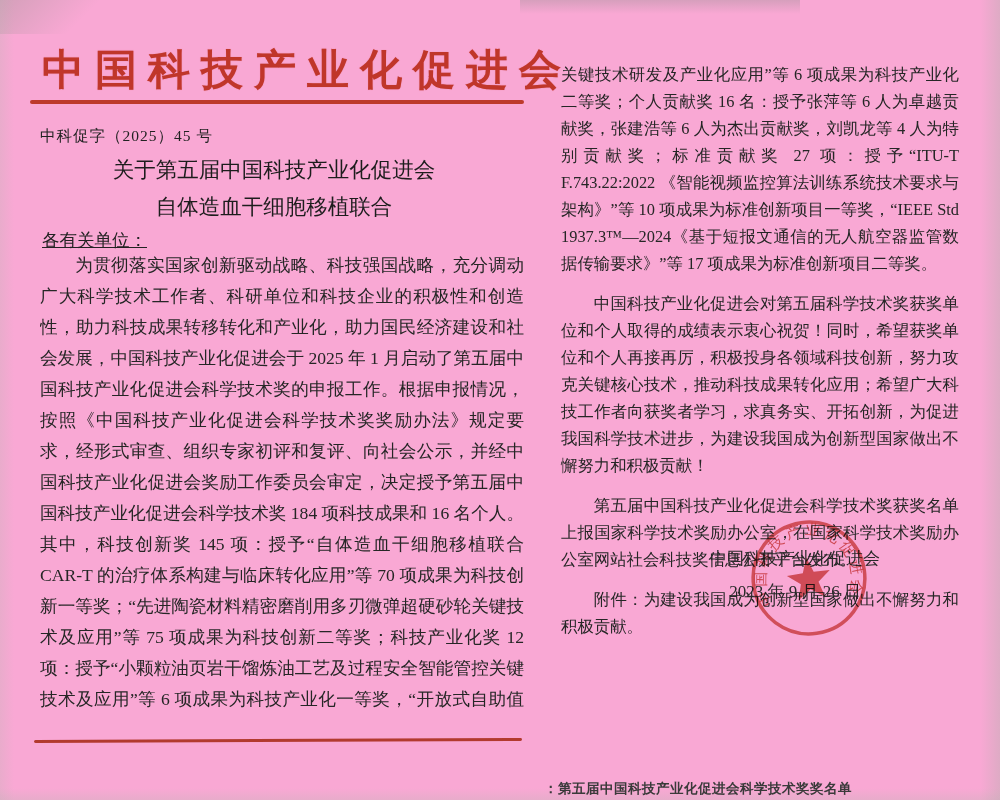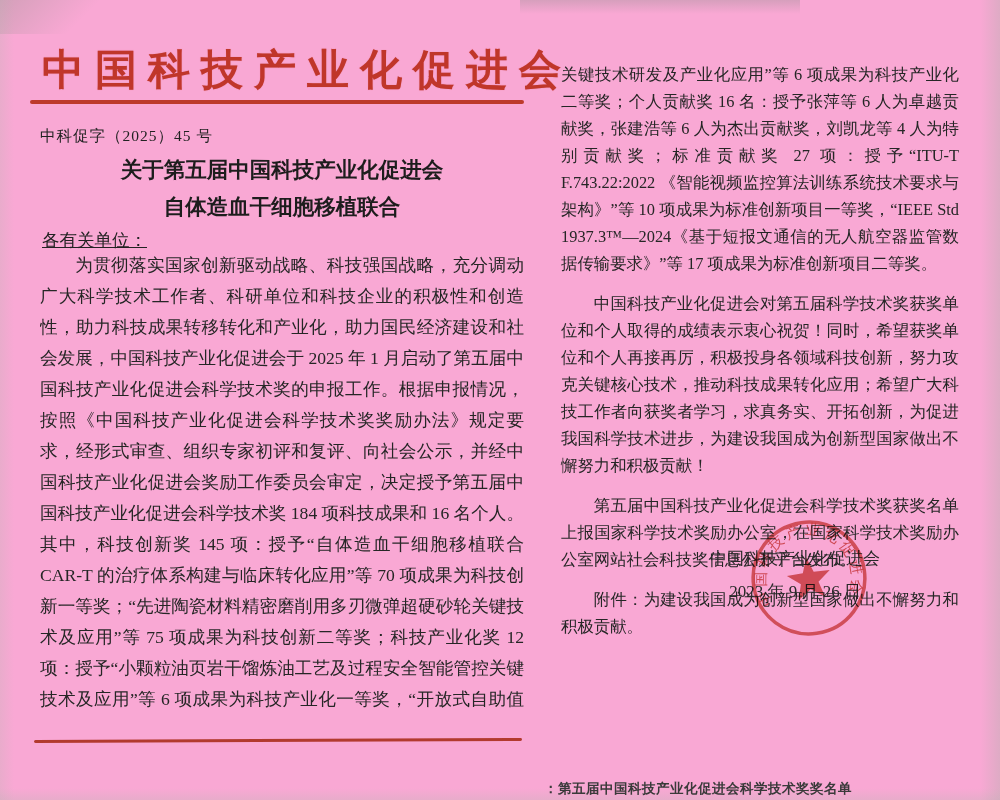--- a/index.html
+++ b/index.html
@@ -35,22 +35,22 @@
   }
   .masthead-rule {
     position: absolute; left: 30px; top: 100px; width: 494px; height: 4px;
     background: #bd3a2c; border-radius: 2px;
   }
   .doc-number {
     position: absolute; left: 40px; top: 126px; width: 388px;
     font-size: 15.5px; letter-spacing: 1px; color: #222;
   }
   .title-block {
-    position: absolute; left: 40px; top: 152px; width: 484px;
-    text-align: center; font-size: 21.5px; font-weight: 700;
+    position: absolute; left: 32px; top: 152px; width: 484px;
+    text-align: center; font-size: 21.5px; font-weight: 400;
     line-height: 37px; color: #1d1d1d;
   }
   .salutation {
     position: absolute; left: 42px; top: 228px; font-size: 17.5px; color: #222; text-decoration: underline;
   }
 
   
   .col-left {
     position: absolute; left: 40px; top: 250px; width: 484px; height: 470px;
     font-size: 17.6px; line-height: 31px; text-align: justify; color: #262626;

